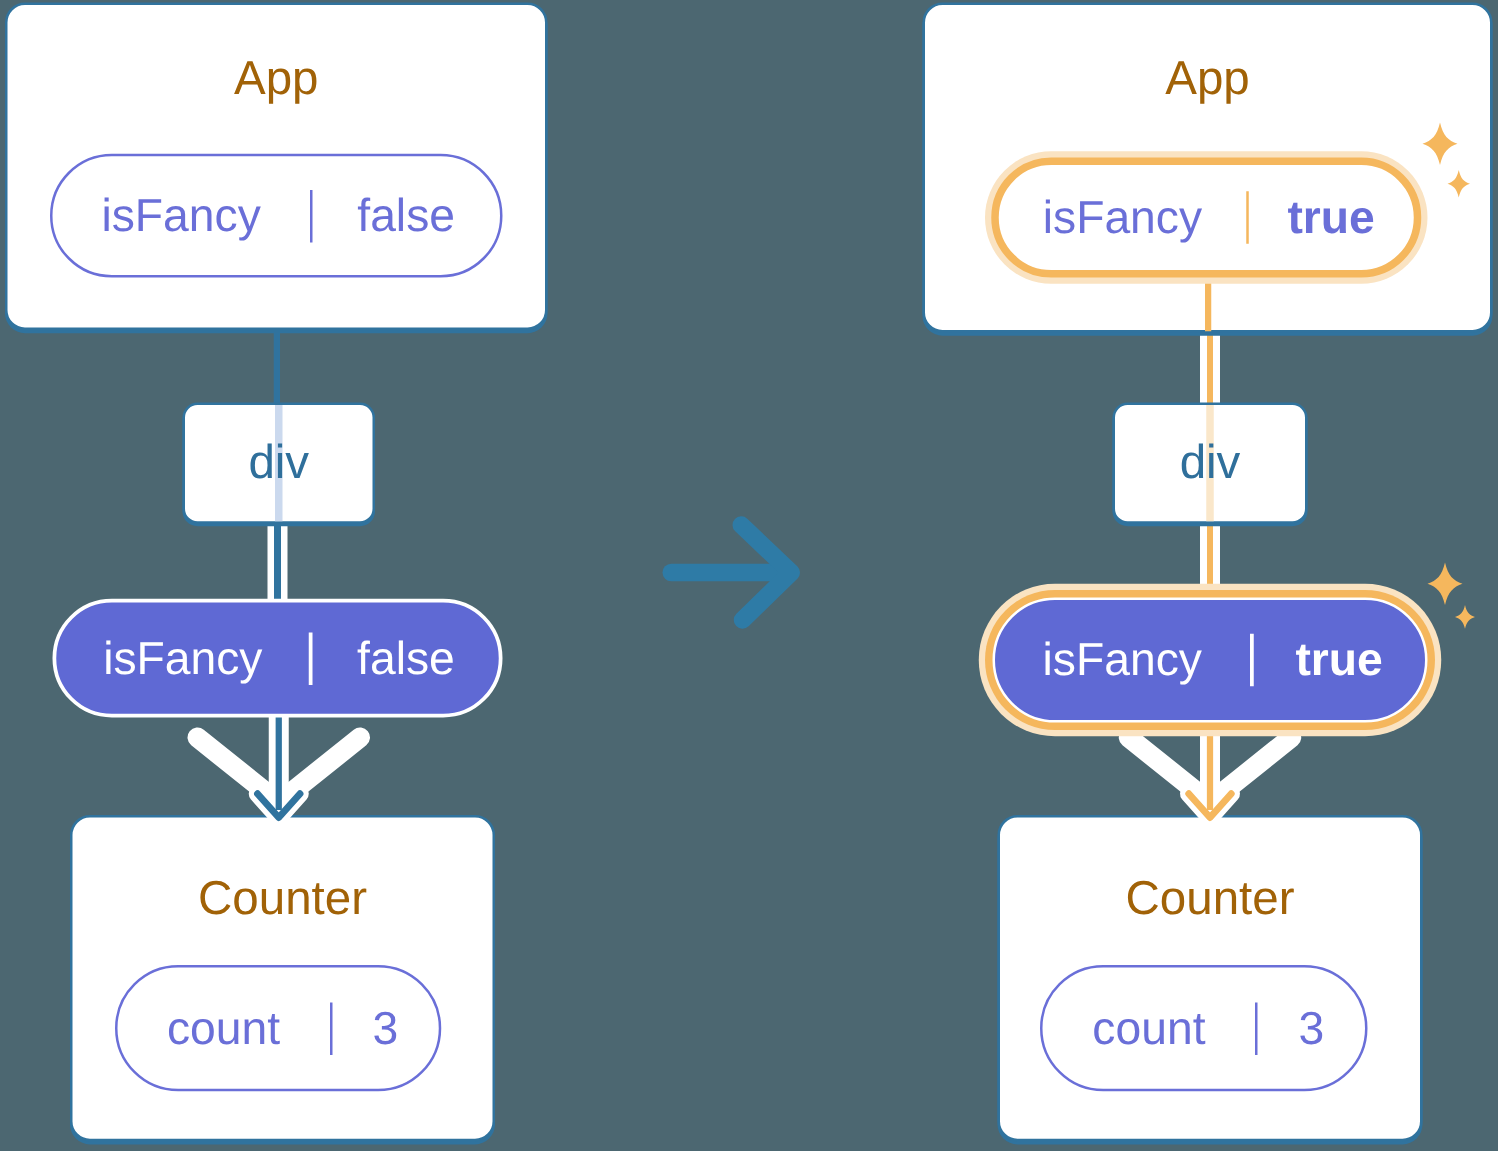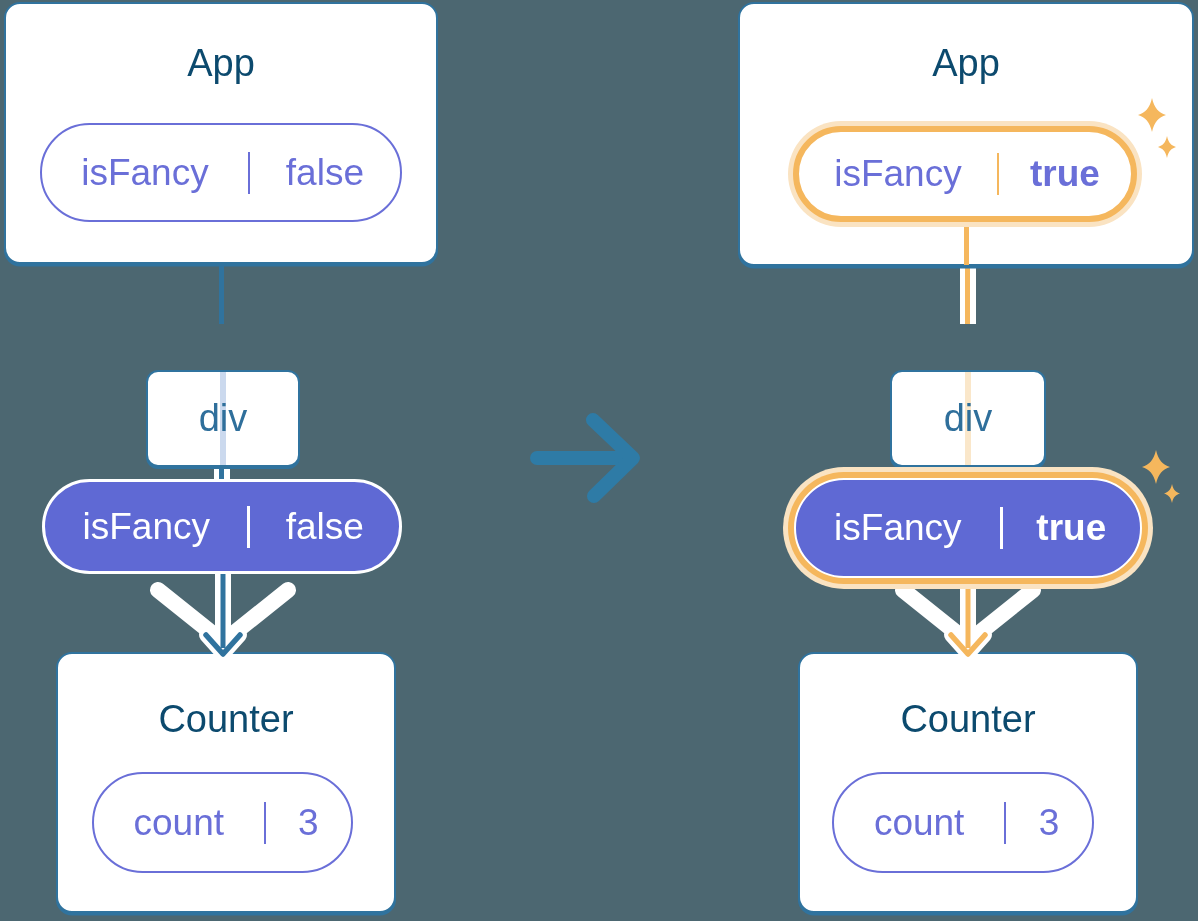--- a/index.html
+++ b/index.html
@@ -10,27 +10,27 @@
   .canvas{position:absolute;top:0;left:0;width:1198px;height:921px;}
 
   
   .card{
     position:absolute;background:#fff;box-sizing:border-box;
     border:2.5px solid #30739E;border-radius:16px;
     box-shadow:0 2.5px 0 #30739E;
   }
   .card-title{
     position:absolute;left:0;right:0;text-align:center;
-    font-size:38px;font-weight:500;color:#0c4a6e;
+    font-size:38px;font-weight:500;color:#a16207;
   }
   .node-box{
     position:absolute;background:#fff;box-sizing:border-box;
     border:2.5px solid #30739E;border-radius:12px;
     box-shadow:0 2px 0 #30739E;
-    display:flex;align-items:center;justify-content:center;margin-top:48px;
+    display:flex;align-items:center;justify-content:center;
   }
   .node-label{
     position:relative;z-index:1;font-size:38px;font-weight:500;color:#2F6F9B;
   }
   .through-line{
     position:absolute;top:0;bottom:0;left:50%;width:6px;margin-left:-3px;z-index:0;
   }
   .through-blue{background:#CBD9EE;}
   .through-cream{background:#FAE7CA;}
 

